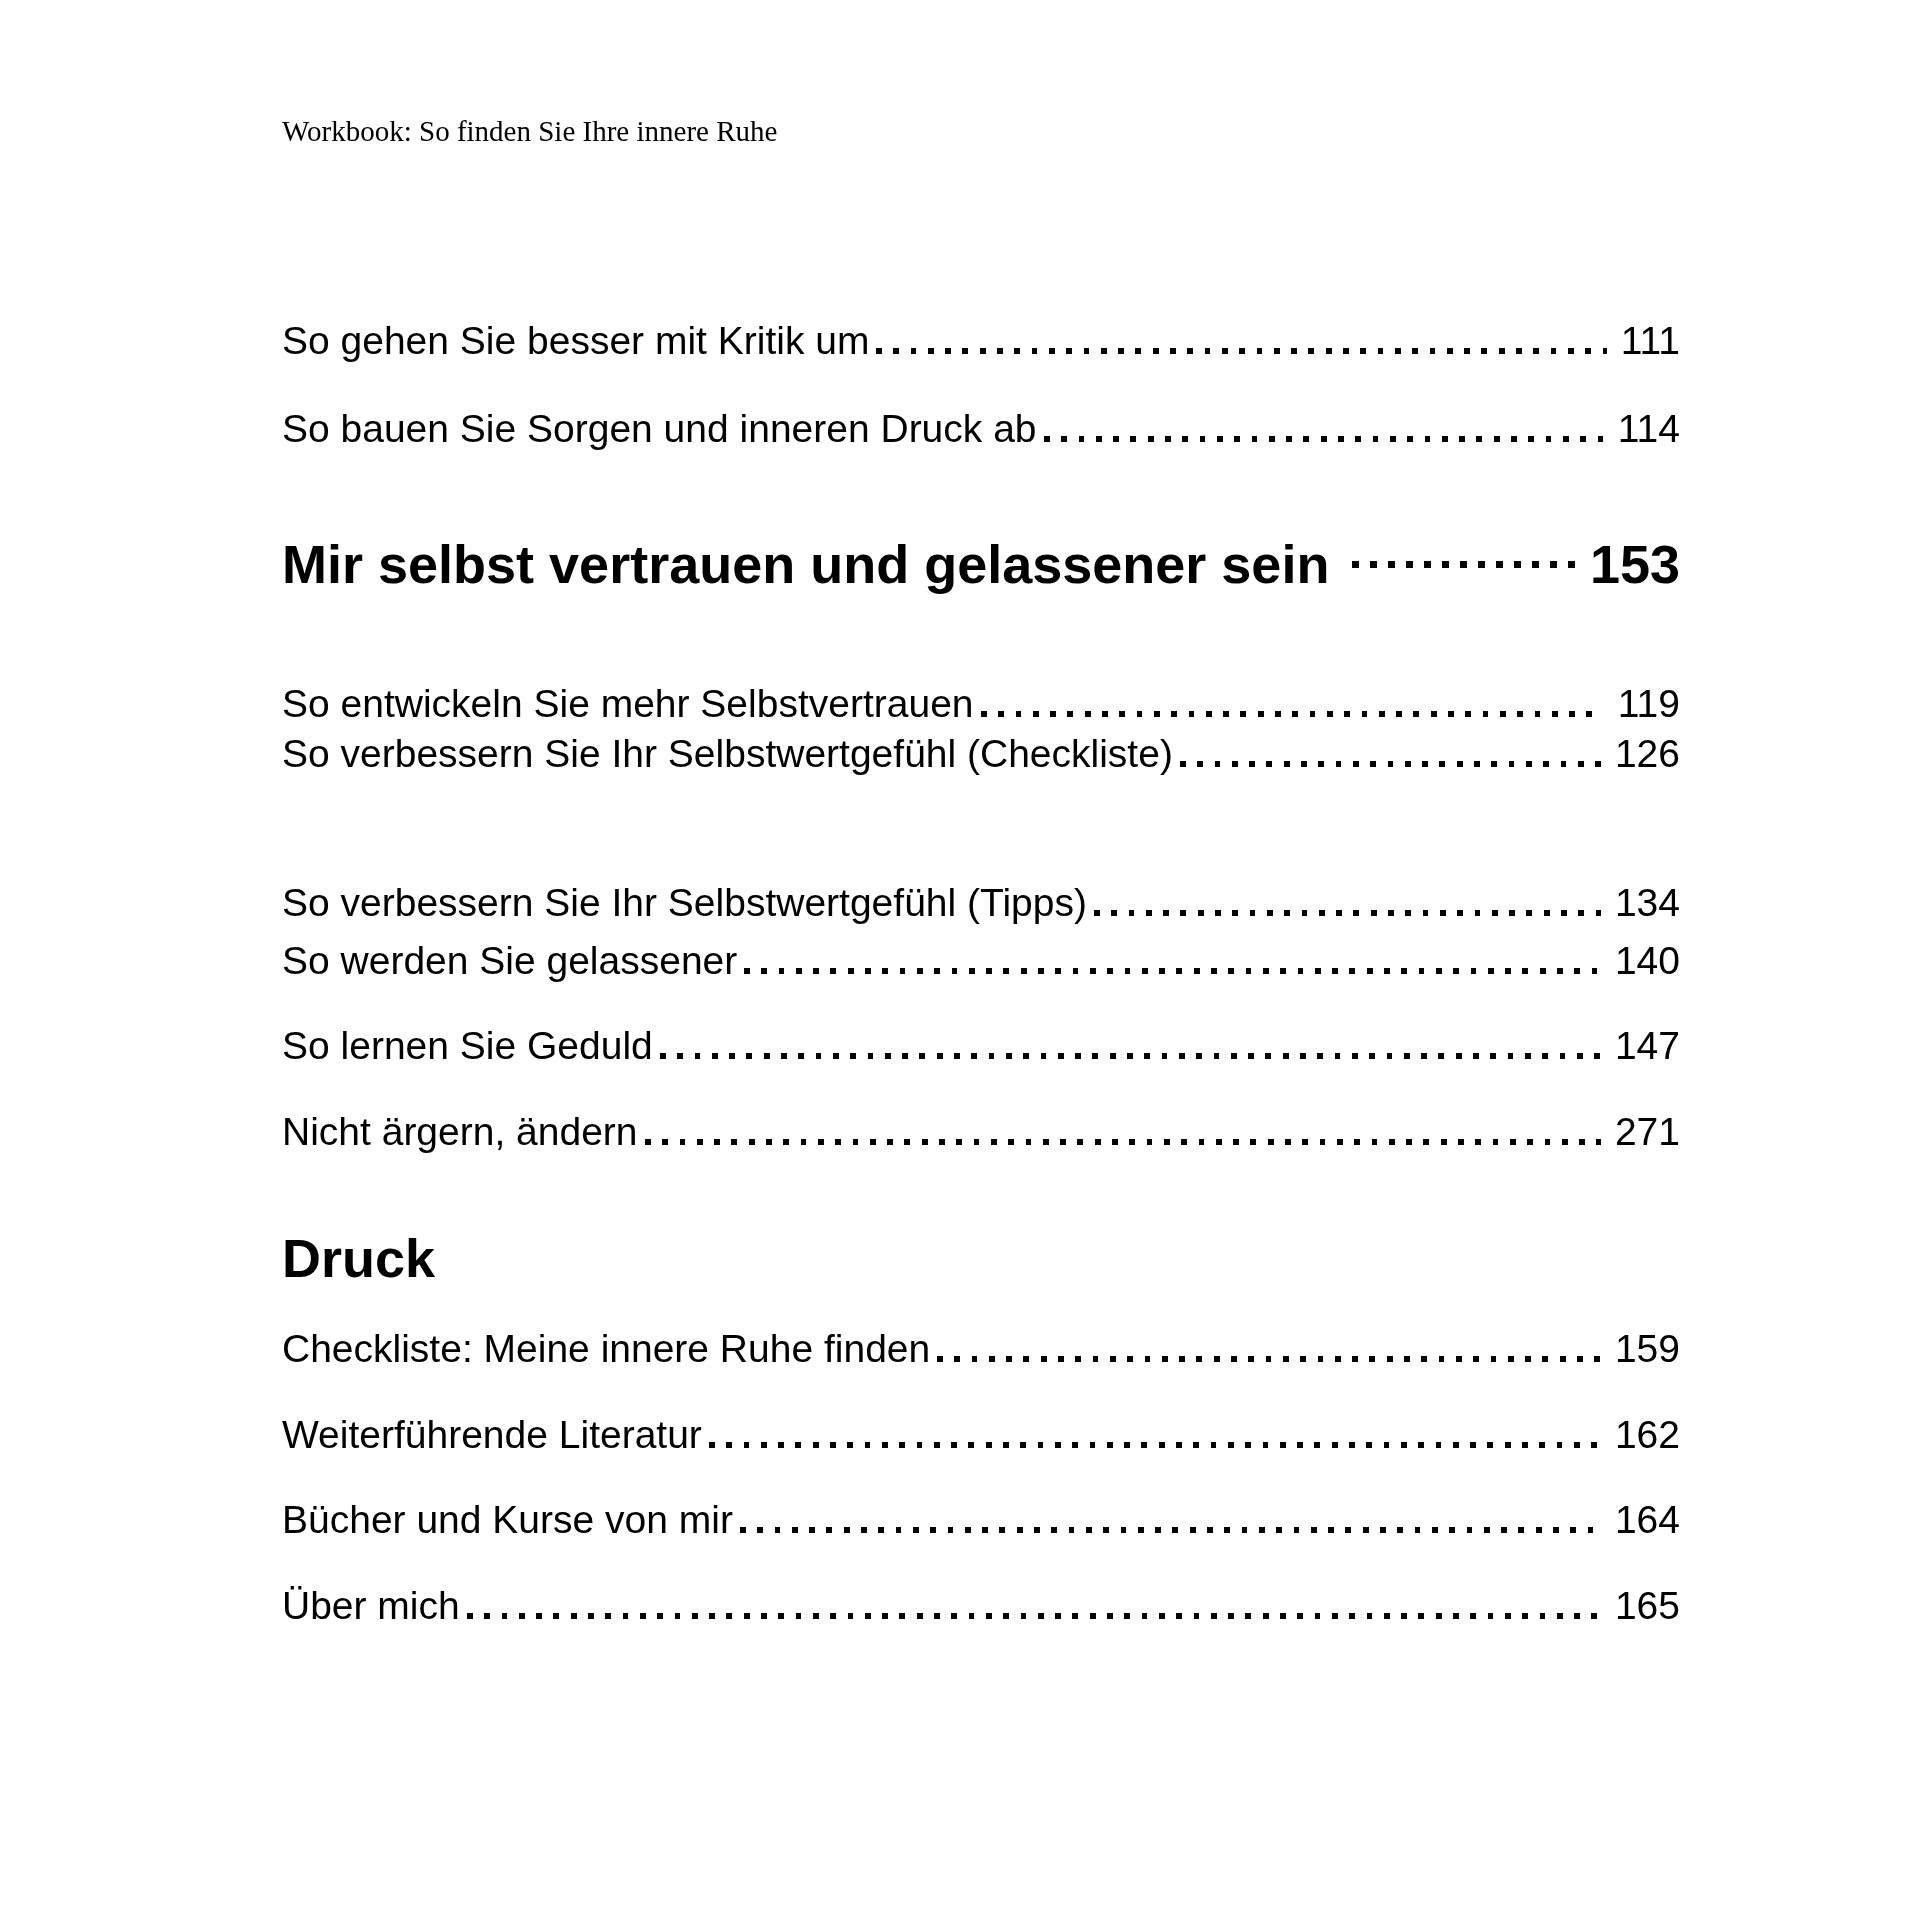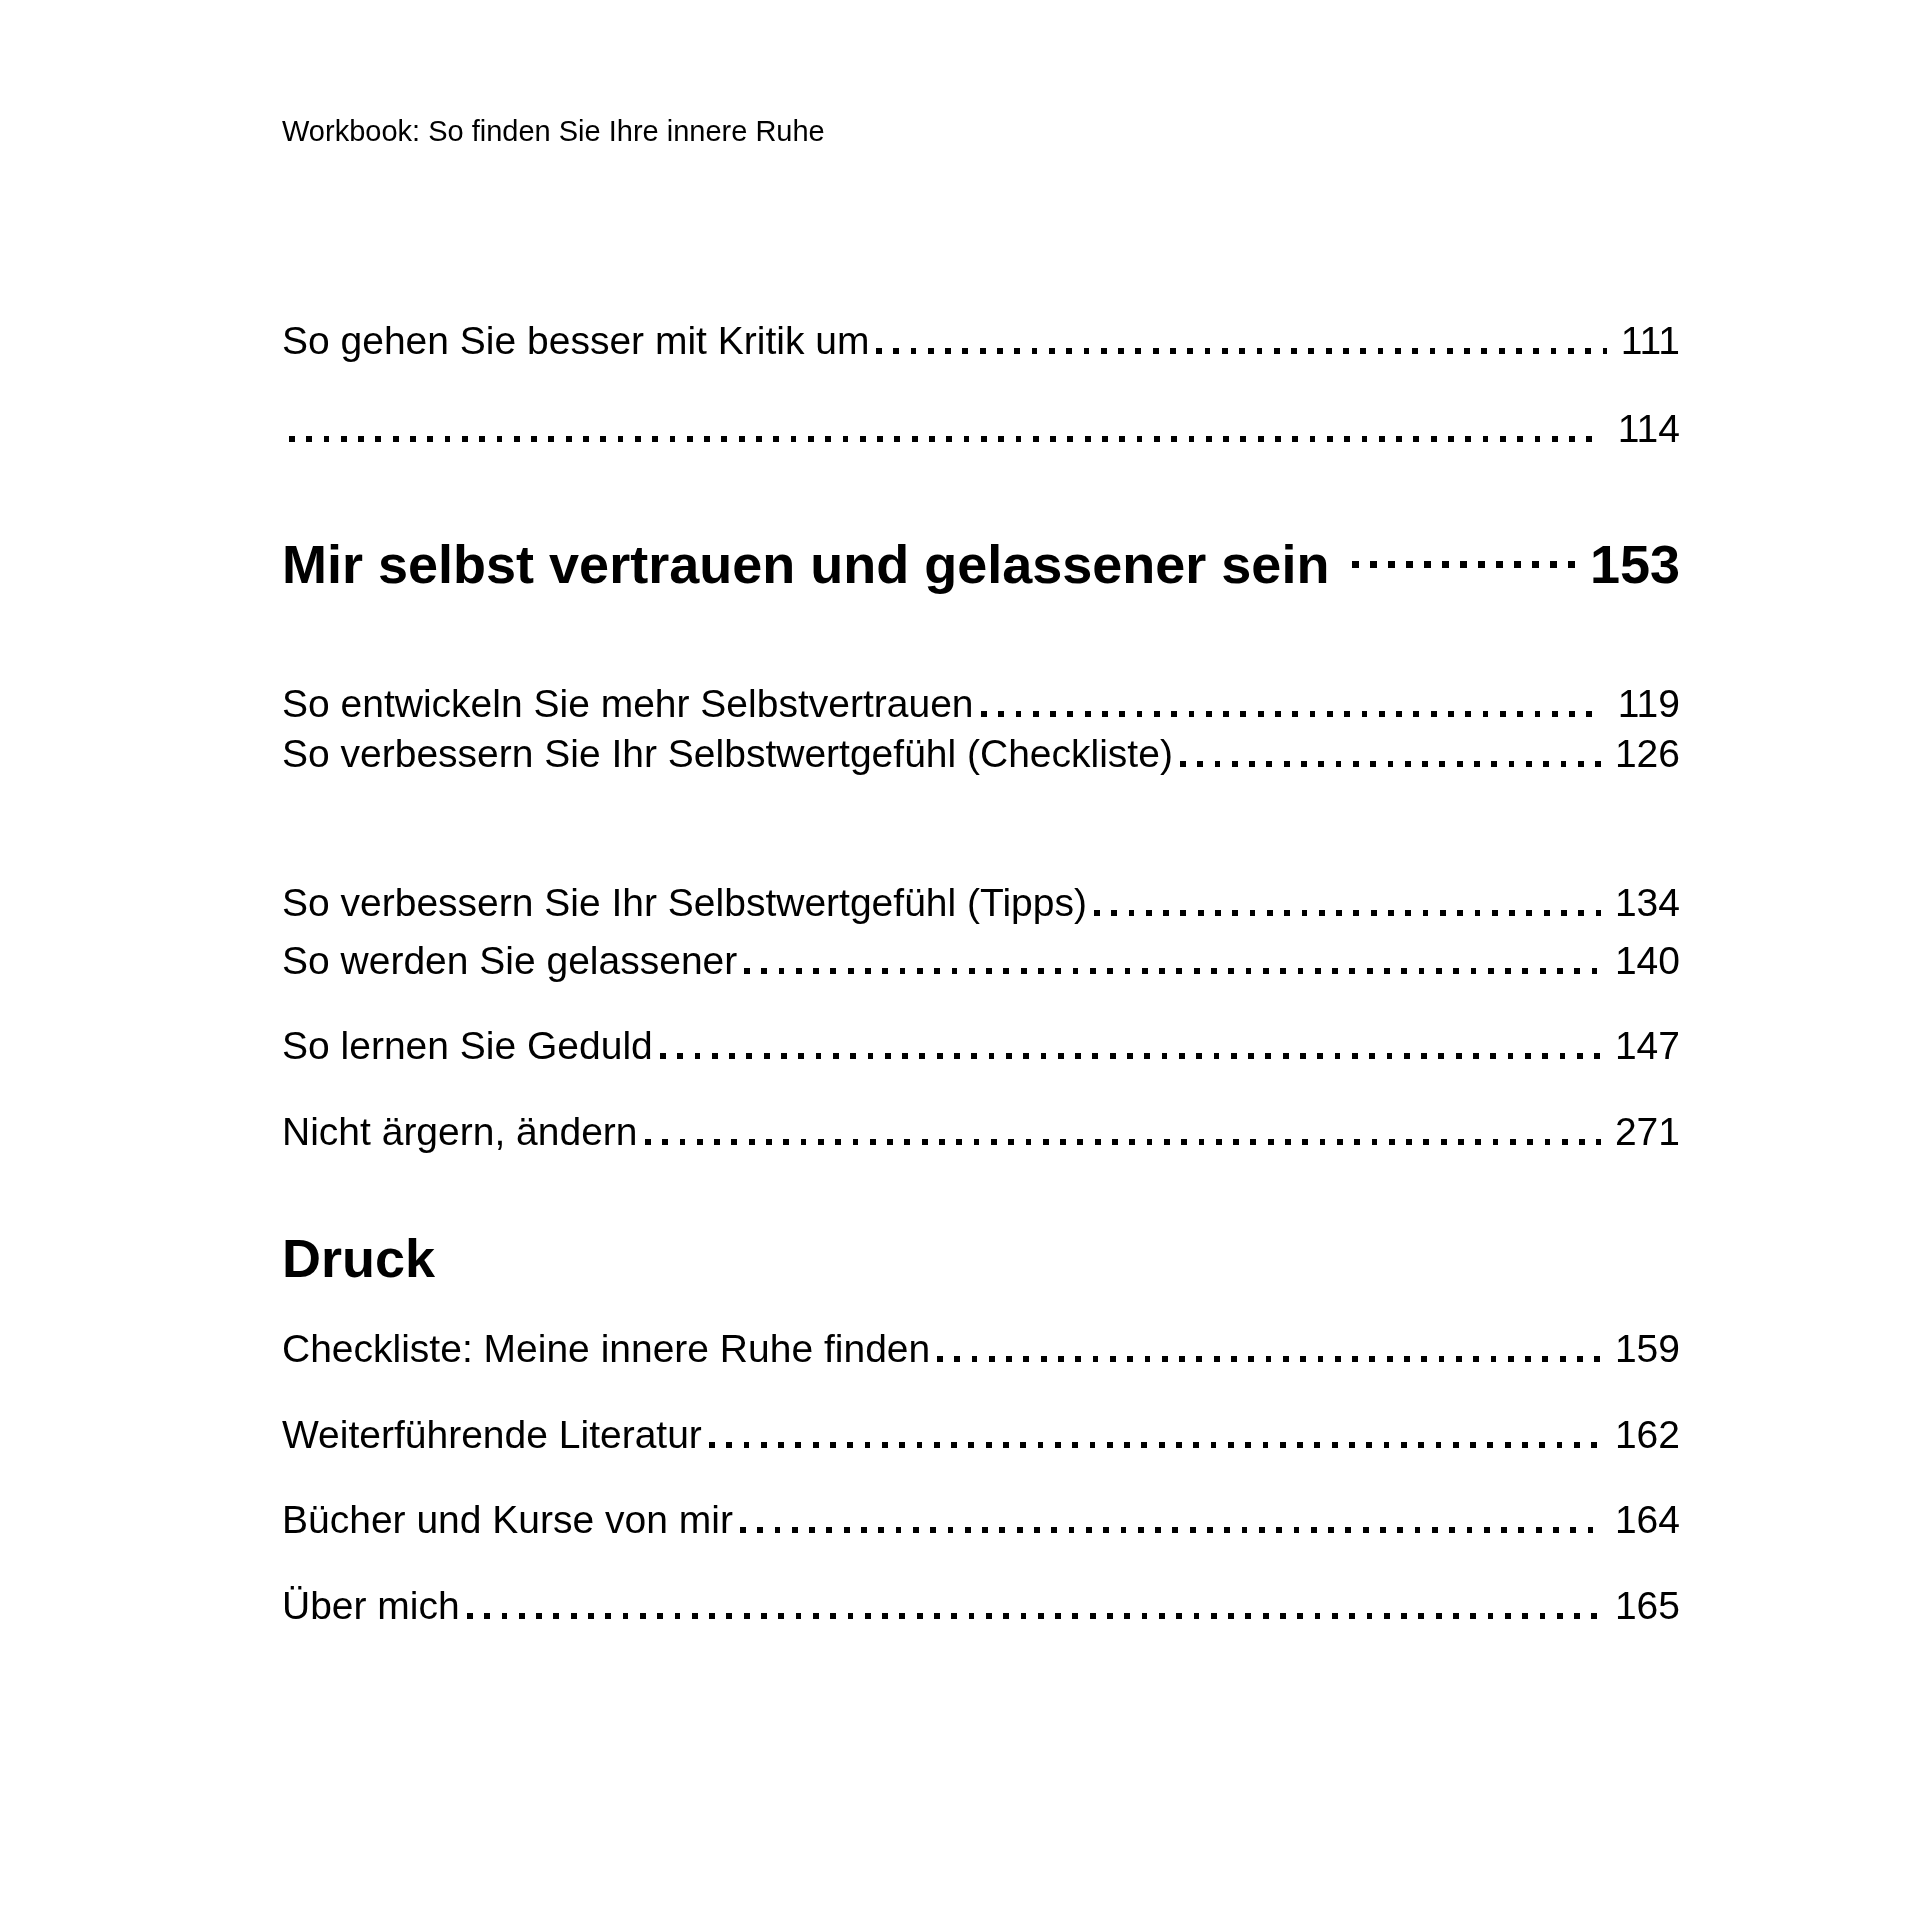--- a/index.html
+++ b/index.html
@@ -11,20 +11,21 @@
     color: #000000;
     font-family: "Liberation Sans", "DejaVu Sans", sans-serif;
     overflow: hidden;
   }
   .running-header {
     position: absolute;
     top: 117px; left: 282px; right: 244px;
     font-size: 29px;
     line-height: 1;
     white-space: nowrap;
+    font-family: Liberation Serif, serif;
   }
   .toc-row {
     position: absolute;
     left: 282px; right: 230px;
     display: flex;
     align-items: baseline;
     font-size: 39px;
     line-height: 1;
   }
   .toc-title { white-space: nowrap; }
@@ -61,20 +62,21 @@
 <div class="page">
 
   <div class="running-header">Workbook: So finden Sie Ihre innere Ruhe</div>
 
   <div class="toc-row" style="top:321px">
     <span class="toc-title">So gehen Sie besser mit Kritik um</span>
     <span class="leader"></span>
     <span class="toc-page">111</span>
   </div>
   <div class="toc-row" style="top:409px">
+    <span class="toc-title">So bauen Sie Sorgen und inneren Druck ab</span>
     <span class="leader"></span>
     <span class="toc-page">114</span>
   </div>
 
   <div class="toc-heading" style="top:537px">
     <div class="heading-row">
       <span class="toc-title">Mir selbst vertrauen und gelassener sein</span>
       <span class="leader-bold"></span>
       <span class="toc-page">153</span>
     </div>

